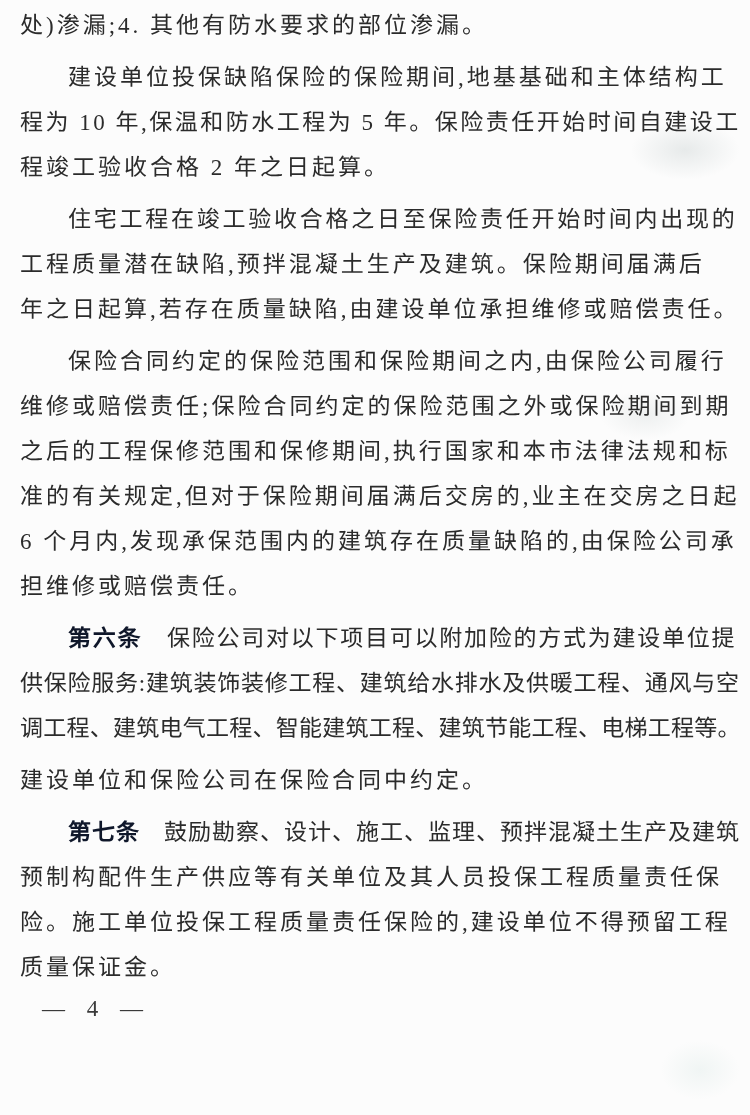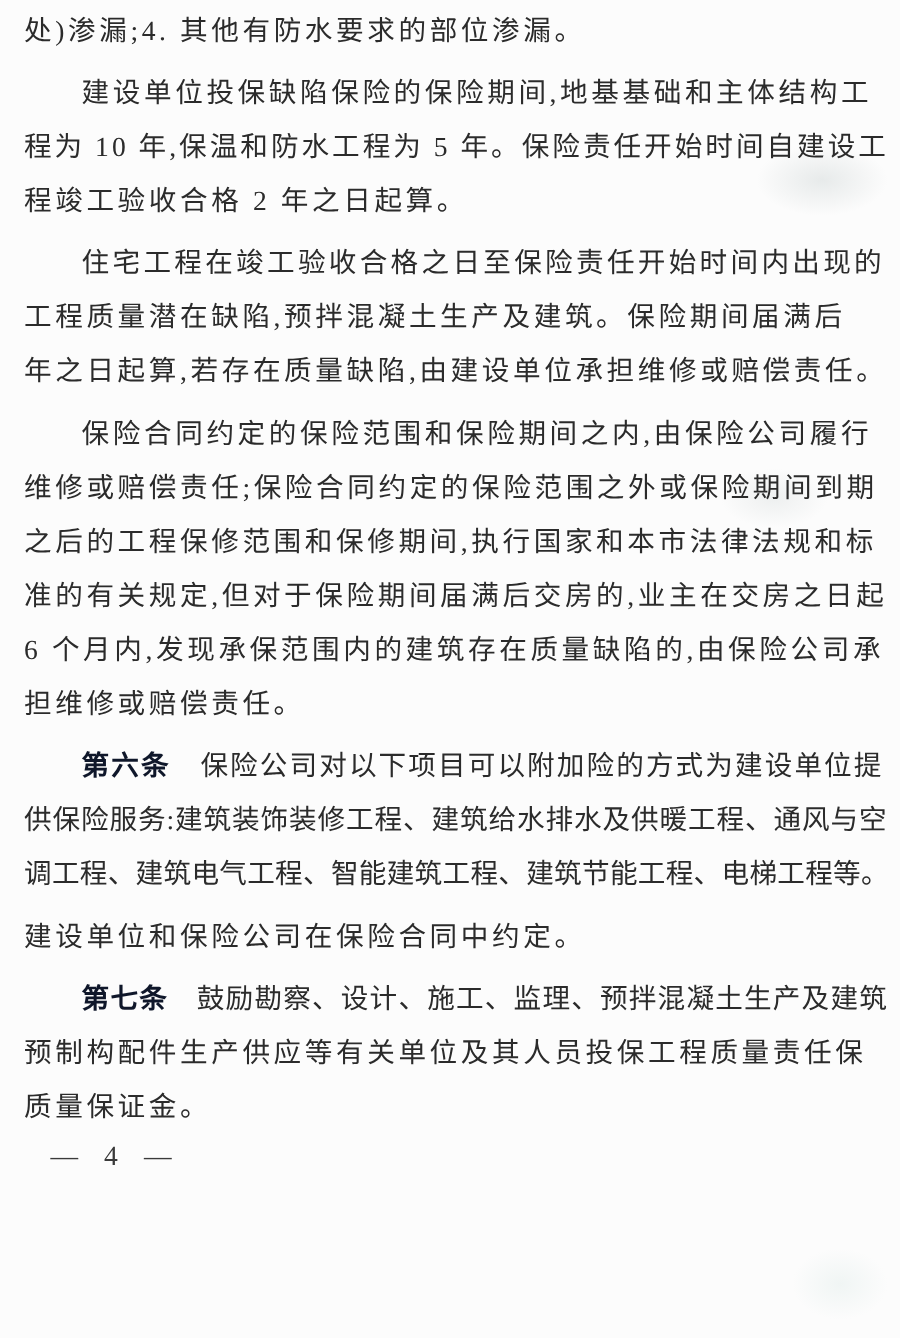--- a/index.html
+++ b/index.html
@@ -103,18 +103,19 @@
         <div class="line indent" style="letter-spacing: 1.75px;"><span class="art">第六条</span>　保险公司对以下项目可以附加险的方式为建设单位提</div>
         <div class="line" style="letter-spacing: 0.75px;">供保险服务:建筑装饰装修工程、建筑给水排水及供暖工程、通风与空</div>
         <div class="line last" style="letter-spacing: 0.25px;">调工程、建筑电气工程、智能建筑工程、建筑节能工程、电梯工程等。</div>
       </div>
       <div class="para">
         <div class="line last" style="letter-spacing: 3px;">建设单位和保险公司在保险合同中约定。</div>
       </div>
       <div class="para">
         <div class="line indent" style="letter-spacing: 1px;"><span class="art">第七条</span>　鼓励勘察、设计、施工、监理、预拌混凝土生产及建筑</div>
         <div class="line" style="letter-spacing: 3px;">预制构配件生产供应等有关单位及其人员投保工程质量责任保</div>
+        <div class="line" style="letter-spacing: 3px;">险。施工单位投保工程质量责任保险的,建设单位不得预留工程</div>
         <div class="line last" style="letter-spacing: 3px;">质量保证金。</div>
       </div>
     </div>
 
   <div class="footer">— 4 —</div>
 </div>
 
 </body></html>

